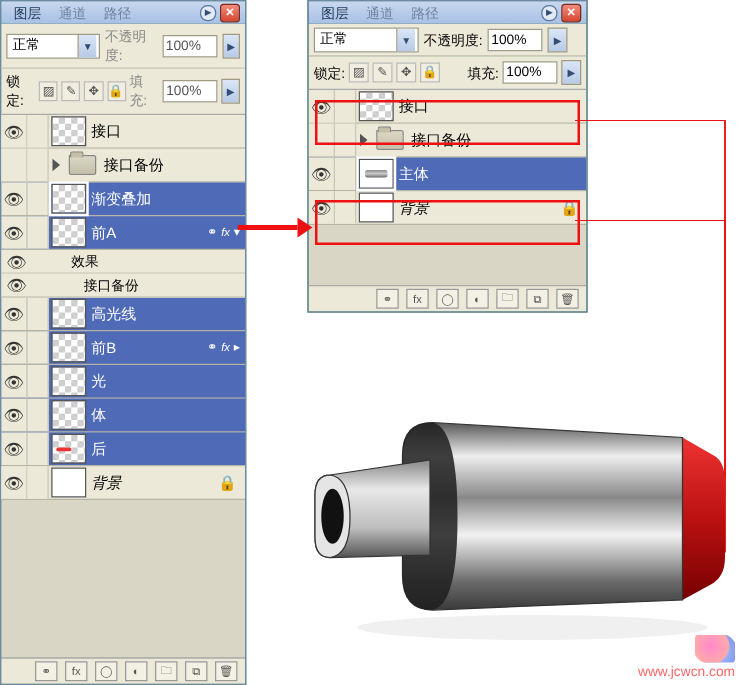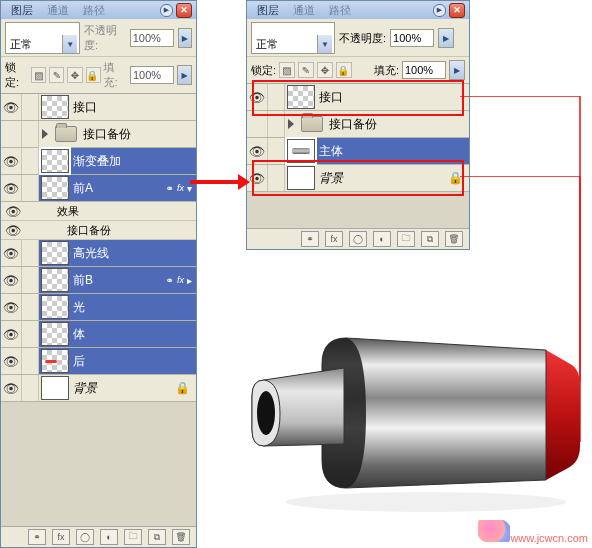--- a/index.html
+++ b/index.html
@@ -66,22 +66,22 @@
     display: flex;
     align-items: center;
     gap: 4px;
     flex-shrink: 0;
     border-bottom: 1px solid #cac7b7;
   }
   .combo {
     border: 1px solid #9e9a83;
     background: #fff;
     height: 18px;
-    display:flex;align-items:center;
-    padding: 12px 2px 0 4px;
+    display:flex;
+    padding: 0 2px 0 4px;
     font-size: 11px;
     position: relative;
   }
   .combo .arrow {
     width: 14px;
     background: linear-gradient(#dbe6f6,#b7cae7);
     border-left: 1px solid #9e9a83;
     margin-left: auto;
     align-self: stretch;
     display: flex; align-items:center; justify-content:center;
@@ -215,21 +215,21 @@
   }
   .footer-icon { width:16px;height:14px;border:1px solid #999;background:#f3f0e4;font-size:9px;display:flex;align-items:center;justify-content:center;color:#555;}
 
   .red-box { position:absolute; border:2px solid #e11; pointer-events:none; }
   .red-arrow { position:absolute; pointer-events:none; }
 
   .usb-area { position:absolute; left:246px; top:310px; width:334px; height:210px; }
   .watermark {
     position:absolute; right:4px; bottom:4px;
     font-size:11px; color:#f66; font-family:Arial;
-    display:flex; align-items:flex-end;
+    display:flex; flex-direction:column; align-items:flex-end;
   }
   .butterfly {
     width: 32px; height: 22px;
     background: radial-gradient(circle at 40% 40%, #f8c 0%, #faa 60%, transparent 65%),
                 radial-gradient(circle at 60% 60%, #acf 0%, #89e 60%, transparent 65%);
     filter: blur(0.4px);
     margin-bottom: 2px;
   }
 </style>
 </head>

